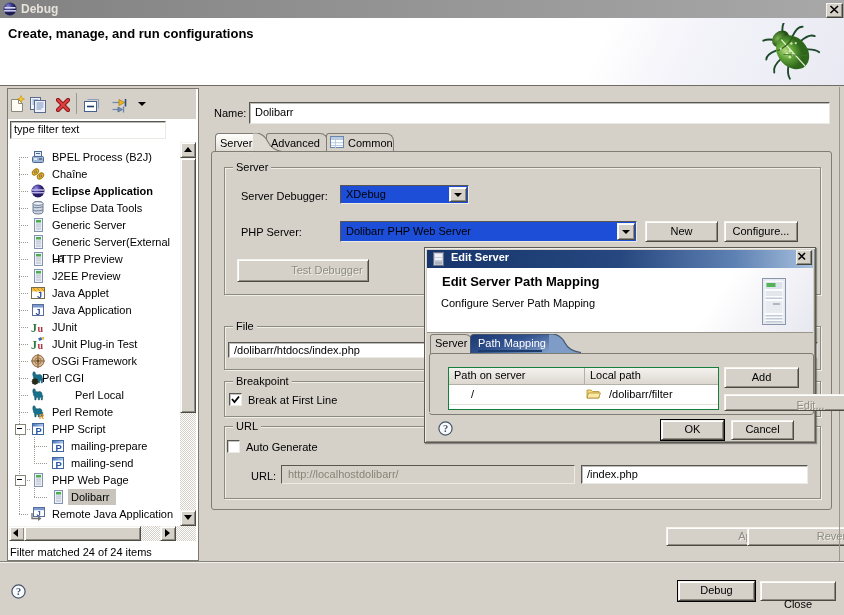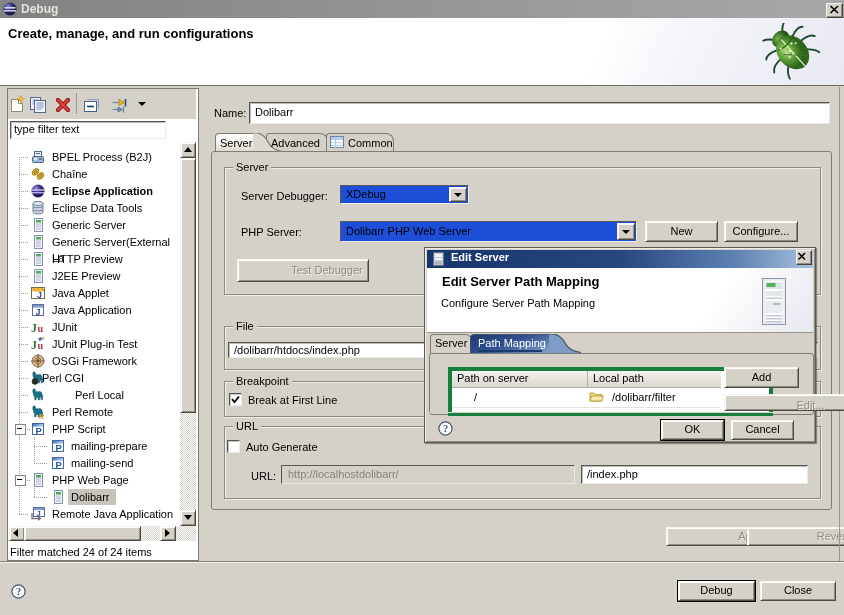--- a/index.html
+++ b/index.html
@@ -453,21 +453,21 @@
   <div class="btn abs btndis" style="left:747px;top:527px;width:74px;height:17px;"><span style="top:2px;">Revert</span></div>
   <div class="abs" style="left:839px;top:87px;width:1px;height:474px;background:#9a988e;"></div>
 
   <div class="abs" style="left:0;top:561px;width:844px;height:1px;background:#84827a;"></div>
   <div class="abs" style="left:0;top:562px;width:844px;height:1px;background:#f2f0ea;"></div>
   <div id="helpmain" class="abs" style="left:11px;top:584px;"><svg width="15" height="15">
         <circle cx="7.5" cy="7.5" r="6.6" fill="#f8fafc" stroke="#44546a" stroke-width="1.2"></circle>
         <text x="7.5" y="11.2" font-size="10.5" font-weight="bold" text-anchor="middle" fill="#44546a" font-family="Liberation Serif">?</text>
       </svg></div>
   <div class="btn abs" style="left:678px;top:581px;width:75px;height:18px;outline:1px solid #000;"><span style="top:2px;">Debug</span></div>
-  <div class="btn abs" style="left:760px;top:581px;width:74px;height:18px;"><span style="top:2px;">Close</span></div>
+  <div class="btn abs" style="left:760px;top:581px;width:74px;height:18px;"><span style="top:16px;">Close</span></div>
 
   <div id="dlg" class="abs">
     <div id="dlgtitle" class="abs"></div>
     <div class="abs" style="left:8px;top:4px;width:11px;height:14px;"><svg width="11" height="14">
           <rect x="0.5" y="0.5" width="10" height="13" fill="#c8cdd8" stroke="#6a7285"></rect>
           <rect x="2" y="2" width="7" height="3" fill="#eef1f5"></rect>
           <rect x="2" y="6" width="7" height="2" fill="#eef1f5"></rect>
           <rect x="2" y="9.5" width="7" height="3" fill="#aab2c2"></rect>
         </svg></div>
     <div id="dlgtitletext" class="abs">Edit Server</div>
@@ -497,21 +497,21 @@
     <div class="dtab abs" id="dtabsel" style="left:45px;top:86px;width:78px;"></div>
     <div class="abs" style="left:124px;top:86px;width:34px;height:19px;overflow:hidden;"><svg width="34" height="19">
           <path d="M0 0 L4 0 Q12 1 16 9 Q20 17 32 18.5 L32 19 L0 19 Z" fill="#7e9cc6"></path>
           <path d="M0 0 L4 0 Q12 1 16 9 Q20 17 32 18.5" fill="none" stroke="#44546e" stroke-width="1.2"></path>
         </svg></div>
     <div class="abs lab" style="left:10px;top:89px;">Server</div>
     <div class="abs" style="left:53px;top:89px;color:#fff;line-height:13px;">Path Mapping</div>
     <div class="abs" style="left:53px;top:102px;width:64px;height:2px;background:#1d3a6d;"></div>
     <div class="tabfolder abs" style="left:4px;top:105px;width:383px;height:60px;"></div>
 
-    <div class="abs" style="left:23px;top:119px;width:269px;height:41px;background:#fff;border:4px solid #15803d;overflow:hidden;padding-left:48px;">
+    <div class="abs" style="left:23px;top:119px;width:269px;height:41px;background:#fff;border:1px solid #15803d;overflow:hidden;">
       <div class="abs" style="left:0;top:0;width:135px;height:16px;background:linear-gradient(180deg,#f4f2ee,#dcd8d0);border-right:1px solid #b3b0a6;border-bottom:1px solid #b3b0a6;">
           <div class="abs" style="left:5px;top:1px;">Path on server</div>
         </div>
       <div class="abs" style="left:136px;top:0;width:133px;height:16px;background:linear-gradient(180deg,#f4f2ee,#dcd8d0);border-bottom:1px solid #b3b0a6;">
           <div class="abs" style="left:5px;top:1px;">Local path</div>
         </div>
       <div class="abs" style="left:22px;top:20px;">/</div>
       <div class="abs" style="left:137px;top:19px;width:15px;height:13px;"><svg width="15" height="13">
             <path d="M1 3 L5 3 L6.5 4.5 L13 4.5 L13 11 L1 11 Z" fill="#f4d67c" stroke="#b08d2a" stroke-width="0.8"></path>
             <path d="M2.5 6 L14.5 6 L12.5 11 L1 11 Z" fill="#fbe9a8" stroke="#b08d2a" stroke-width="0.8"></path>

